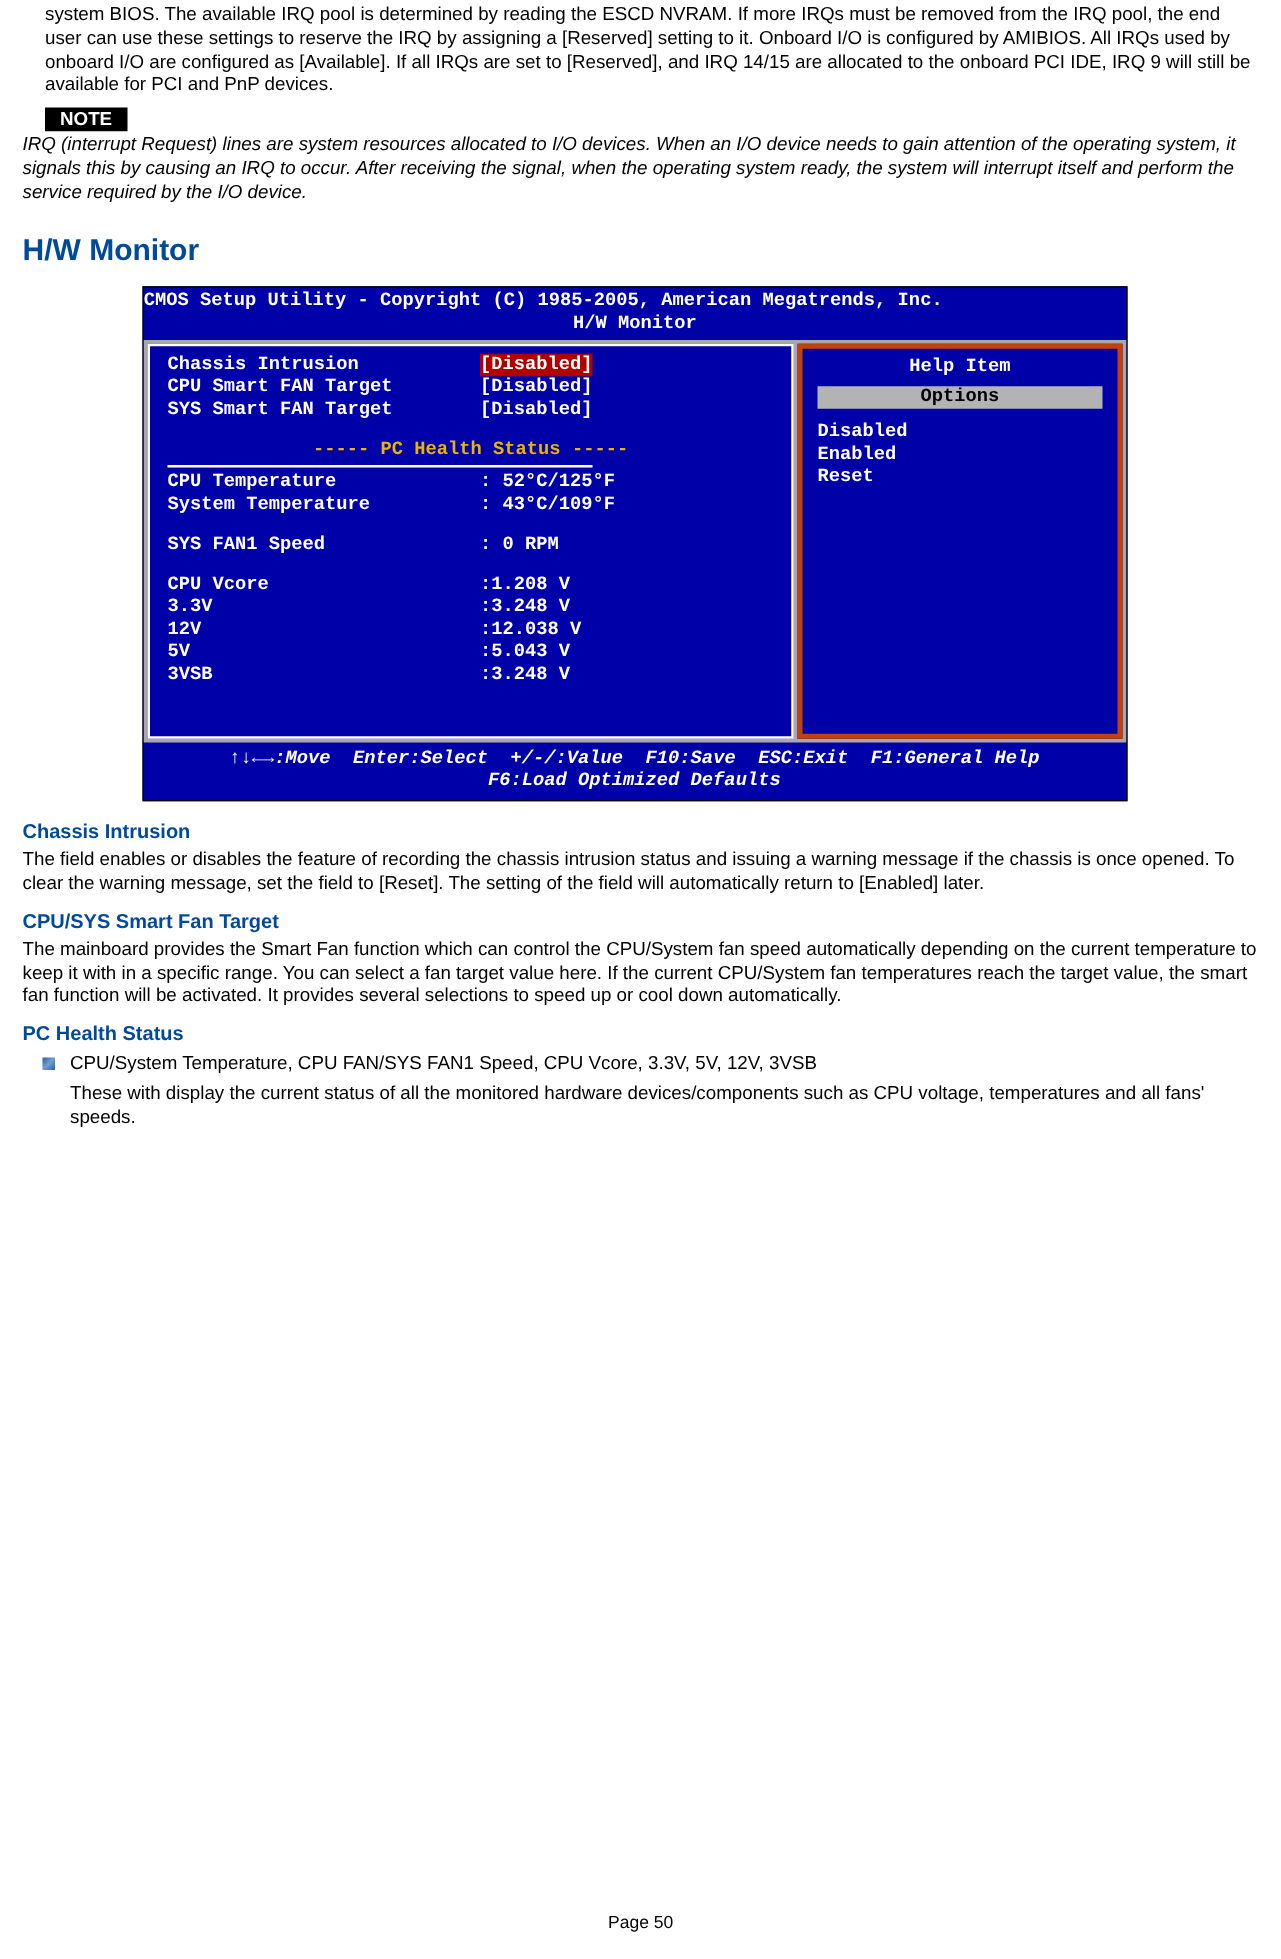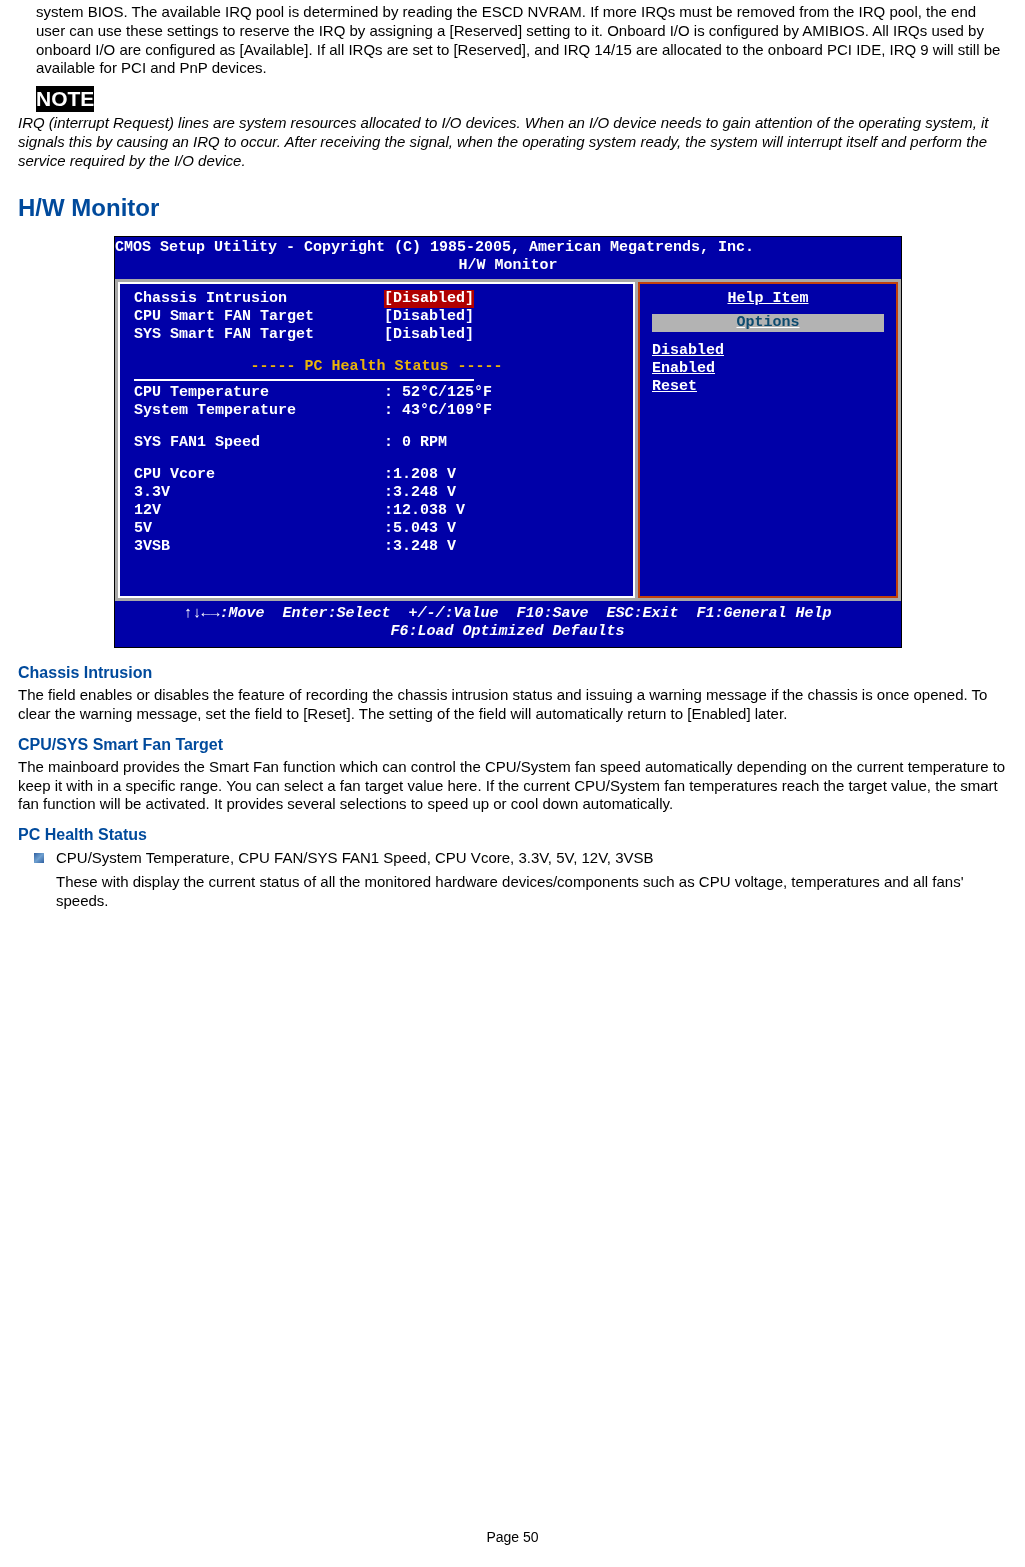--- a/index.html
+++ b/index.html
@@ -19,23 +19,23 @@
   }
   .body-text {
     margin: 0 0 8px 18px;
     line-height: 1.25;
   }
   .note-tag {
     display: inline-block;
     background: #000;
     color: #fff;
     font-weight: bold;
-    padding: 1px 0;
+    padding: 1px 12px;
     margin-left: 18px;
-    font-size: 21px;
+    font-size: 15px;
   }
   .note-body {
     font-style: italic;
     margin: 2px 0 24px 0;
     line-height: 1.25;
   }
   h2.section {
     color: #004a9c;
     font-size: 24px;
     font-weight: bold;
@@ -109,25 +109,24 @@
   }
   .bios-left {
     flex: 1;
     border: 2px solid #fff;
     background: #0000a8;
     padding: 6px 14px 40px 14px;
     box-sizing: border-box;
   }
   .bios-right {
     width: 260px;
-    border: 2px solid #c2410c;
+    border: 4px solid #c2410c;
     background: #0000a8;
     padding: 6px 12px 12px 12px;
     box-sizing: border-box;
-    text-decoration: underline;
   }
   .field-row {
     display: flex;
   }
   .field-label {
     width: 250px;
     white-space: pre;
   }
   .field-val {
     white-space: pre;
@@ -144,21 +143,21 @@
   .sep-line {
     border-top: 2px solid #fff;
     margin: 3px 0 3px 0;
     width: 70%;
   }
   .help-head {
     text-align: center;
   }
   .options-bar {
     background: #b3b3b3;
-    color: #0c4a6e;
+    color: #000000;
     font-weight: bold;
     text-align: center;
     margin: 6px 0 10px 0;
     padding: 0;
   }
   .bios-foot {
     text-align: center;
     padding: 4px 1px 6px 0;
     font-style: italic;
   }

